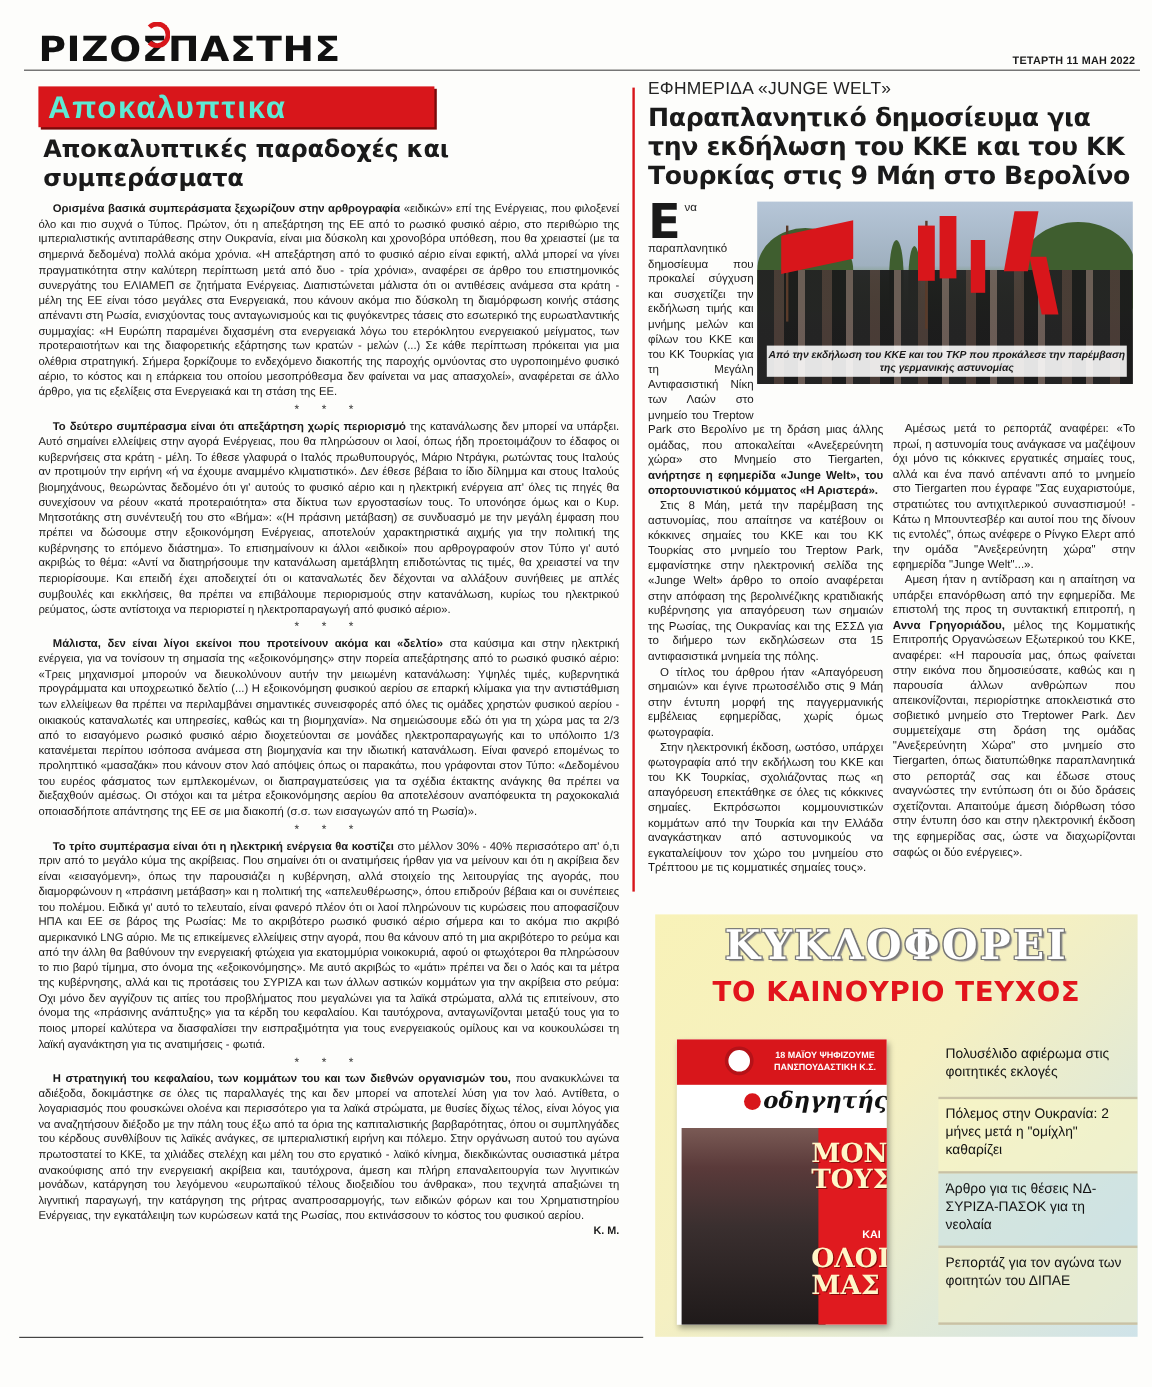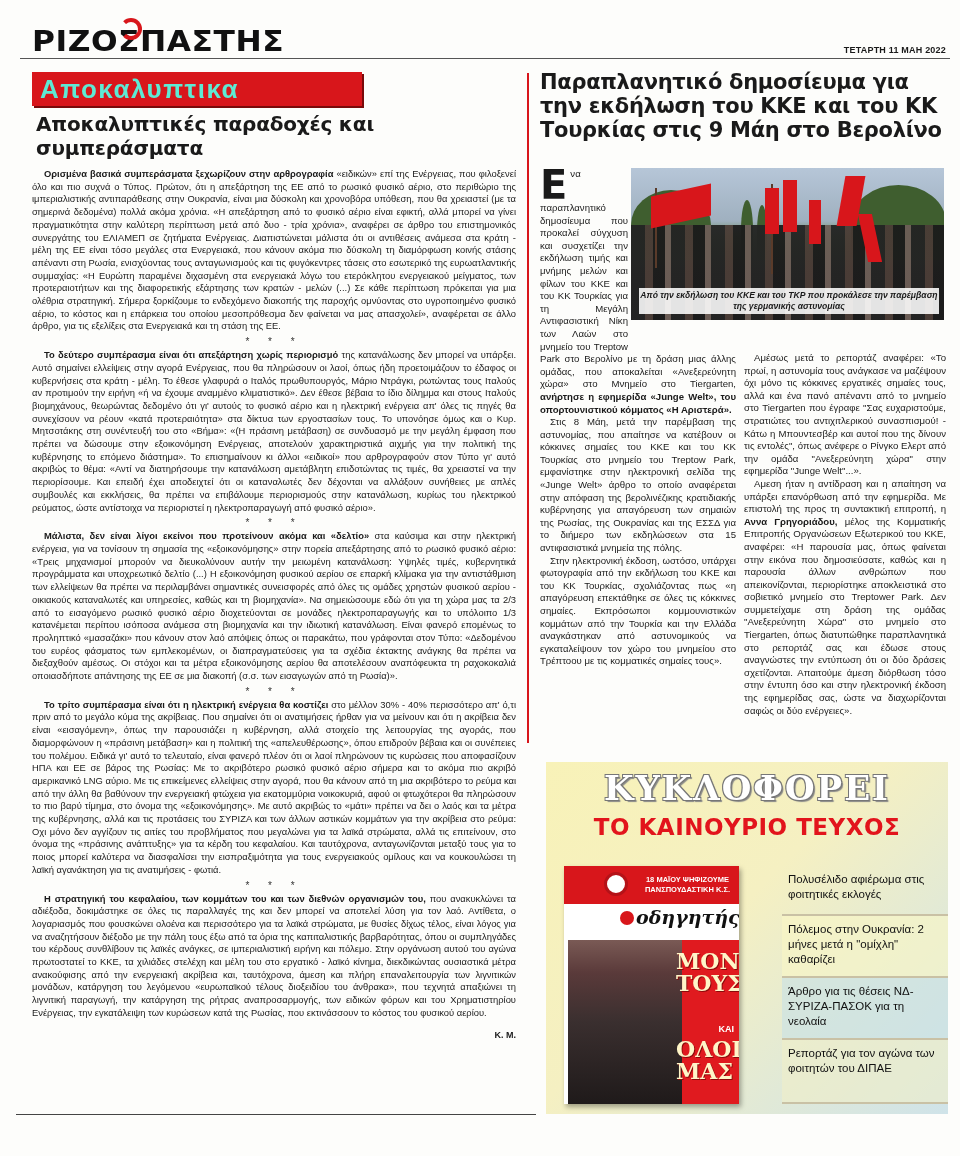--- a/index.html
+++ b/index.html
@@ -13,21 +13,21 @@
   .date { position: absolute; right: 14px; top: 45px; font-size: 9px; font-weight: bold; letter-spacing: 0.2px; }
 
   .section-banner { position: absolute; left: 32px; top: 72px; width: 330px; height: 34px; background: #d8161b; box-shadow: 2px 2px 0 #7a0a0a; }
   .section-banner span { position: absolute; left: 8px; top: 2px; color: #5eead4; font-size: 26px; font-weight: bold; letter-spacing: 1.5px; }
 
   .left-col { position: absolute; left: 32px; top: 112px; width: 484px; }
   .left-title { font-size: 20px; font-weight: bold; font-family: "DejaVu Sans", sans-serif; letter-spacing: -0.2px; margin-bottom: 8px; margin-left: 4px; }
   .para { font-size: 9.4px; line-height: 12.7px; text-align: justify; text-indent: 12px; hyphens: auto; }
   .para b { font-weight: bold; }
   .stars { text-align: center; font-size: 10px; letter-spacing: 8px; margin: 3px 0 2px; color: #333; }
-  .sig { text-align: right; font-size: 9px; font-weight: bold; margin-top: 10px; }
+  .sig { text-align: right; font-size: 9px; font-weight: bold; }
   .bottom-rule { position: absolute; left: 16px; top: 1114px; width: 520px; height: 1px; background: #444; }
 
   .col-divider { position: absolute; left: 527px; top: 73px; width: 2px; height: 670px; background: #d8161b; }
 
   .right { position: absolute; left: 540px; top: 66px; width: 408px; }
   .kicker { font-size: 14.5px; letter-spacing: 0.2px; color: #222; }
   .right-title { font-size: 21px; font-weight: 900; font-family: "DejaVu Sans", sans-serif; line-height: 24px; margin-top: 4px; letter-spacing: -0.3px; }
 
   .photo { position: absolute; left: 631px; top: 168px; width: 313px; height: 152px; overflow: hidden; background: linear-gradient(#b6c6d8 0%, #9fb0bf 35%, #6b8f5d 45%, #4d6a3e 55%, #3b3b3b 70%, #2a2a2a 100%); }
   .photo .tree { position: absolute; bottom: 60px; background: #3f5e2f; border-radius: 50% 50% 10% 10%; }
@@ -96,20 +96,21 @@
 
   <p class="para"><b>Η στρατηγική του κεφαλαίου, των κομμάτων του και των διεθνών οργανισμών του,</b><span> που ανακυκλώνει τα αδιέξοδα, δοκιμάστηκε σε όλες τις παραλλαγές της και δεν μπορεί να αποτελεί λύση για τον λαό. Αντίθετα, ο λογαριασμός που φουσκώνει ολοένα και περισσότερο για τα λαϊκά στρώματα, με θυσίες δίχως τέλος, είναι λόγος για να αναζητήσουν διέξοδο με την πάλη τους έξω από τα όρια της καπιταλιστικής βαρβαρότητας, όπου οι συμπληγάδες του κέρδους συνθλίβουν τις λαϊκές ανάγκες, σε ιμπεριαλιστική ειρήνη και πόλεμο. Στην οργάνωση αυτού του αγώνα πρωτοστατεί το ΚΚΕ, τα χιλιάδες στελέχη και μέλη του στο εργατικό - λαϊκό κίνημα, διεκδικώντας ουσιαστικά μέτρα ανακούφισης από την ενεργειακή ακρίβεια και, ταυτόχρονα, άμεση και πλήρη επαναλειτουργία των λιγνιτικών μονάδων, κατάργηση του λεγόμενου «ευρωπαϊκού τέλους διοξειδίου του άνθρακα», που τεχνητά απαξιώνει τη λιγνιτική παραγωγή, την κατάργηση της ρήτρας αναπροσαρμογής, των ειδικών φόρων και του Χρηματιστηρίου Ενέργειας, την εγκατάλειψη των κυρώσεων κατά της Ρωσίας, που εκτινάσσουν το κόστος του φυσικού αερίου.</span></p>
 
   <div class="sig">Κ. Μ.</div>
 </div>
 <div class="bottom-rule"></div>
 
 <div class="col-divider"></div>
 
 <div class="right">
+  <div class="kicker">ΕΦΗΜΕΡΙΔΑ «JUNGE WELT»</div>
   <h2 class="right-title">Παραπλανητικό δημοσίευμα για την εκδήλωση του ΚΚΕ και του ΚΚ Τουρκίας στις 9 Μάη στο Βερολίνο</h2>
 </div>
 
 <div class="photo">
   <div class="tree" style="left:0;width:80px;height:70px;"></div>
   <div class="tree" style="left:110px;width:12px;height:60px;"></div>
   <div class="tree" style="left:126px;width:10px;height:55px;"></div>
   <div class="tree" style="left:220px;width:95px;height:75px;"></div>
   <div class="crowd"></div>
   <div class="pole" style="left:24px;top:20px;height:80px;"></div>
@@ -122,20 +123,21 @@
   <div class="flag" style="left:232px;top:46px;width:14px;height:48px;transform:skewX(12deg);"></div>
   <div class="caption">Από την εκδήλωση του ΚΚΕ και του ΤΚΡ που προκάλεσε την παρέμβαση της γερμανικής αστυνομίας</div>
 </div>
 
 <div class="rcol1 rtext">
 
   <p class="noindent" style="padding-top:0;">
     <span class="dropcap">Ε</span><span style="display:block;float:right;width:108px;height:180px;"></span><span>να παραπλανητικό δημοσίευμα που προκαλεί σύγχυση και συσχετίζει την εκδήλωση τιμής και μνήμης μελών και φίλων του ΚΚΕ και του ΚΚ Τουρκίας για τη Μεγάλη Αντιφασιστική Νίκη των Λαών στο μνημείο του Treptow Park στο Βερολίνο με τη δράση μιας άλλης ομάδας, που αποκαλείται «Ανεξερεύνητη χώρα» στο Μνημείο στο Tiergarten, </span><b>ανήρτησε η εφημερίδα «Junge Welt», του οπορτουνιστικού κόμματος «Η Αριστερά».</b>
   </p>
   <p>Στις 8 Μάη, μετά την παρέμβαση της αστυνομίας, που απαίτησε να κατέβουν οι κόκκινες σημαίες του ΚΚΕ και του ΚΚ Τουρκίας στο μνημείο του Treptow Park, εμφανίστηκε στην ηλεκτρονική σελίδα της «Junge Welt» άρθρο το οποίο αναφέρεται στην απόφαση της βερολινέζικης κρατιδιακής κυβέρνησης για απαγόρευση των σημαιών της Ρωσίας, της Ουκρανίας και της ΕΣΣΔ για το διήμερο των εκδηλώσεων στα 15 αντιφασιστικά μνημεία της πόλης.</p>
+  <p>Ο τίτλος του άρθρου ήταν «Απαγόρευση σημαιών» και έγινε πρωτοσέλιδο στις 9 Μάη στην έντυπη μορφή της παγγερμανικής εμβέλειας εφημερίδας, χωρίς όμως φωτογραφία.</p>
   <p>Στην ηλεκτρονική έκδοση, ωστόσο, υπάρχει φωτογραφία από την εκδήλωση του ΚΚΕ και του ΚΚ Τουρκίας, σχολιάζοντας πως «η απαγόρευση επεκτάθηκε σε όλες τις κόκκινες σημαίες. Εκπρόσωποι κομμουνιστικών κομμάτων από την Τουρκία και την Ελλάδα αναγκάστηκαν από αστυνομικούς να εγκαταλείψουν τον χώρο του μνημείου στο Τρέπτοου με τις κομματικές σημαίες τους».</p>
 </div>
 
 <div class="rcol2 rtext">
   <p>Αμέσως μετά το ρεπορτάζ αναφέρει: «Το πρωί, η αστυνομία τους ανάγκασε να μαζέψουν όχι μόνο τις κόκκινες εργατικές σημαίες τους, αλλά και ένα πανό απέναντι από το μνημείο στο Tiergarten που έγραφε "Σας ευχαριστούμε, στρατιώτες του αντιχιτλερικού συνασπισμού! - Κάτω η Μπουντεσβέρ και αυτοί που της δίνουν τις εντολές", όπως ανέφερε ο Ρίνγκο Ελερτ από την ομάδα "Ανεξερεύνητη χώρα" στην εφημερίδα "Junge Welt"...».</p>
   <p><span>Αμεση ήταν η αντίδραση και η απαίτηση να υπάρξει επανόρθωση από την εφημερίδα. Με επιστολή της προς τη συντακτική επιτροπή, η </span><b>Αννα Γρηγοριάδου,</b><span> μέλος της Κομματικής Επιτροπής Οργανώσεων Εξωτερικού του ΚΚΕ, αναφέρει: «Η παρουσία μας, όπως φαίνεται στην εικόνα που δημοσιεύσατε, καθώς και η παρουσία άλλων ανθρώπων που απεικονίζονται, περιορίστηκε αποκλειστικά στο σοβιετικό μνημείο στο Treptower Park. Δεν συμμετείχαμε στη δράση της ομάδας "Ανεξερεύνητη Χώρα" στο μνημείο στο Tiergarten, όπως διατυπώθηκε παραπλανητικά στο ρεπορτάζ σας και έδωσε στους αναγνώστες την εντύπωση ότι οι δύο δράσεις σχετίζονται. Απαιτούμε άμεση διόρθωση τόσο στην έντυπη όσο και στην ηλεκτρονική έκδοση της εφημερίδας σας, ώστε να διαχωρίζονται σαφώς οι δύο ενέργειες».</span></p>
 </div>
 
 <div class="ad">
   <div class="ad-head">ΚΥΚΛΟΦΟΡΕΙ</div>

